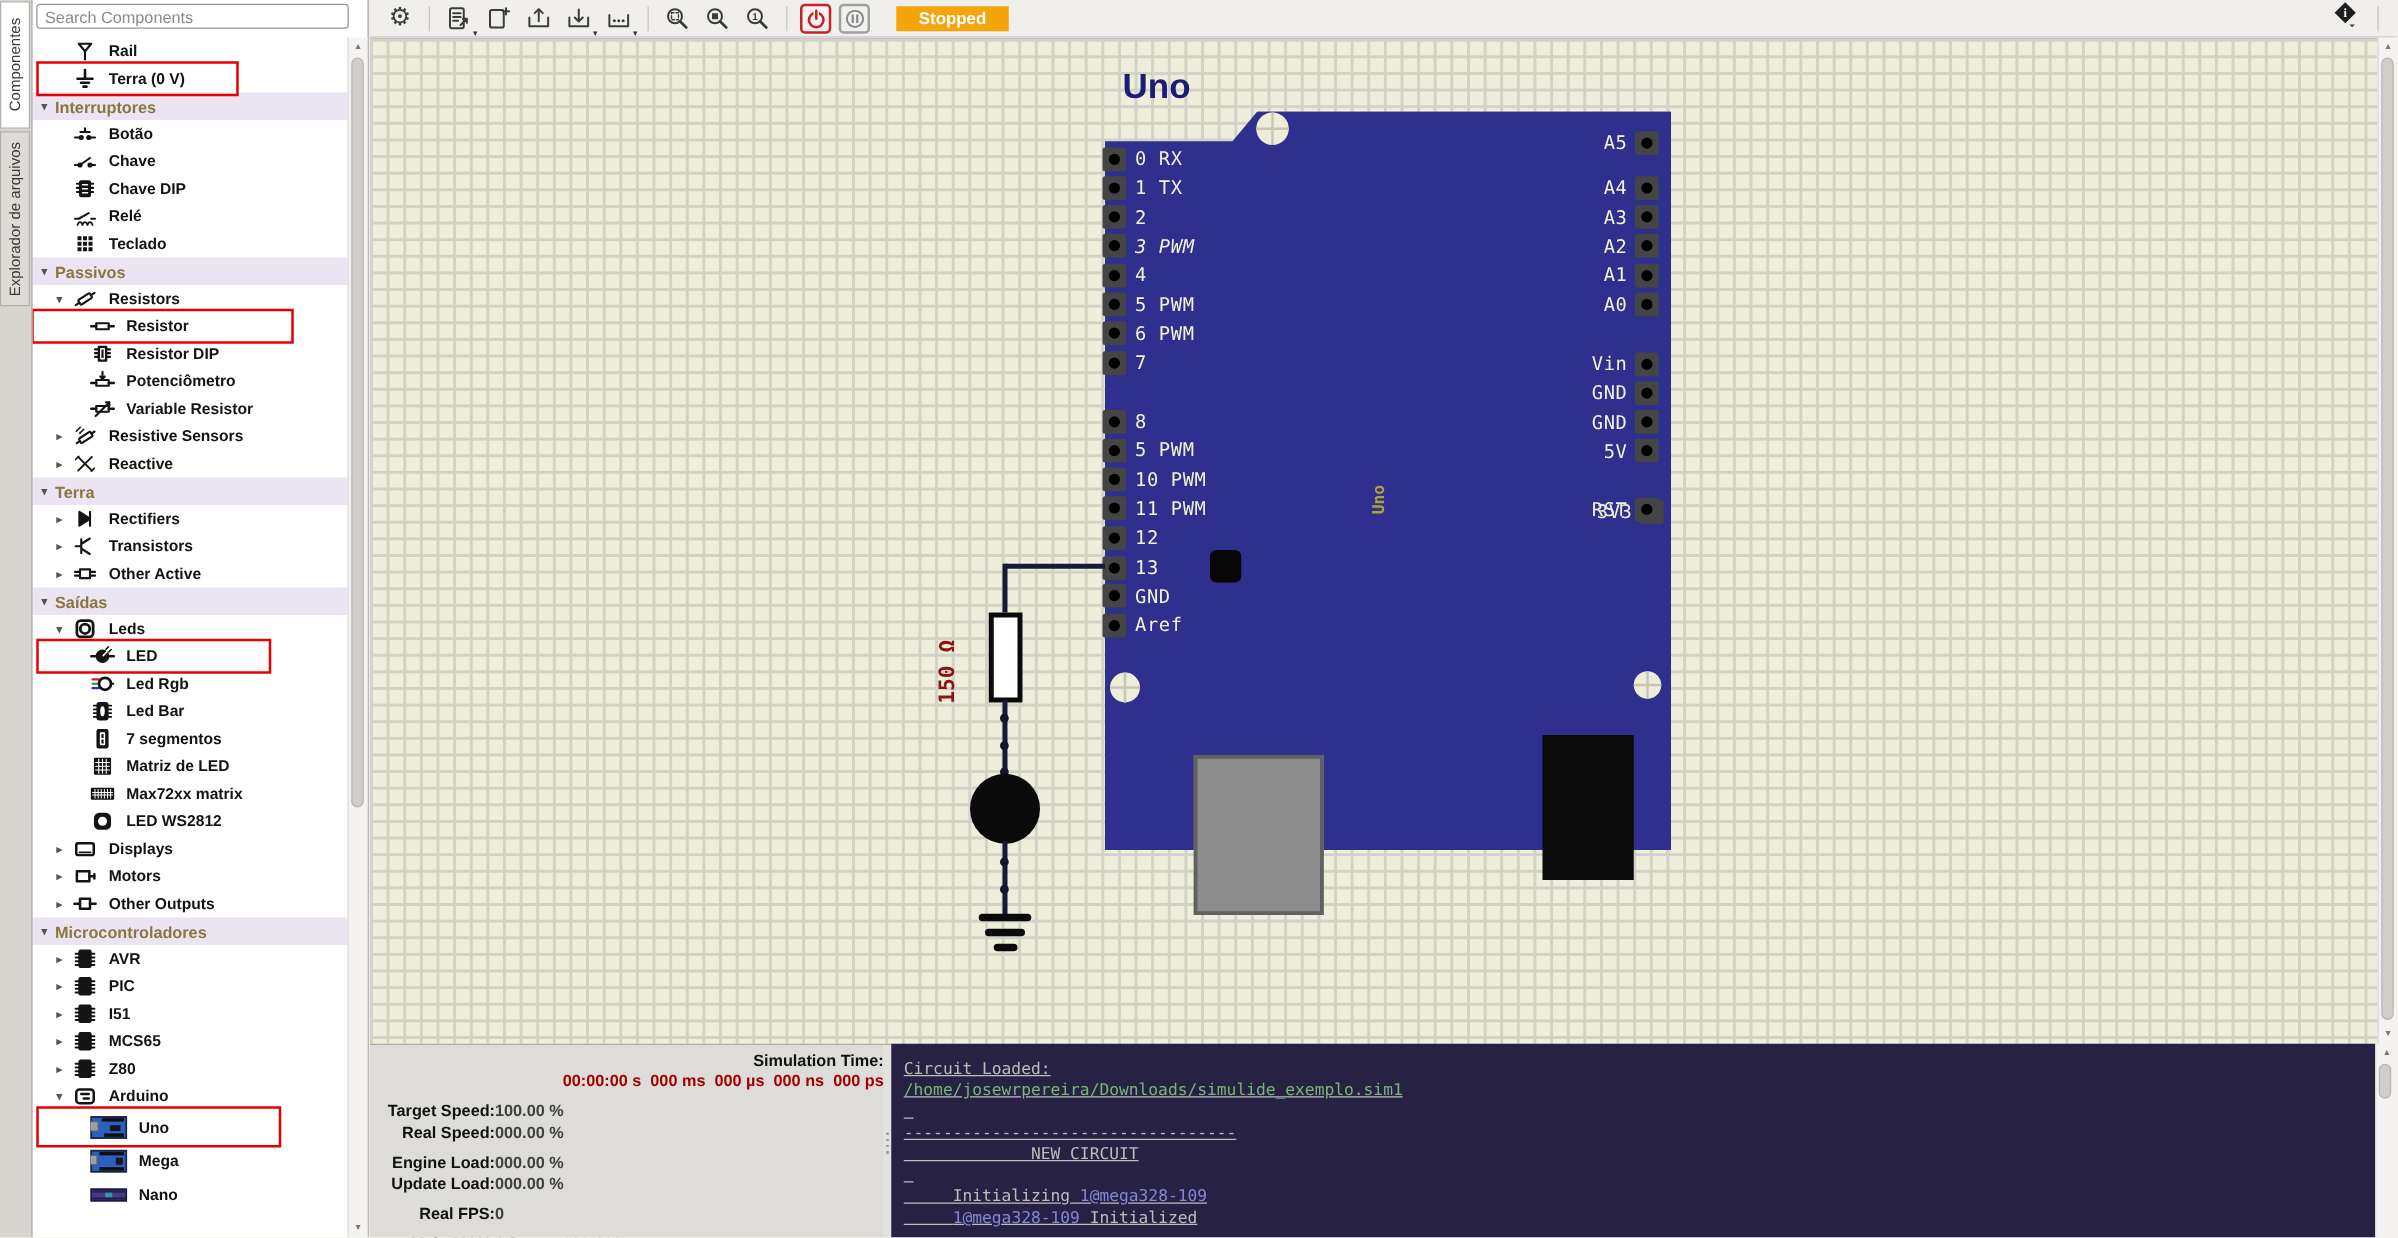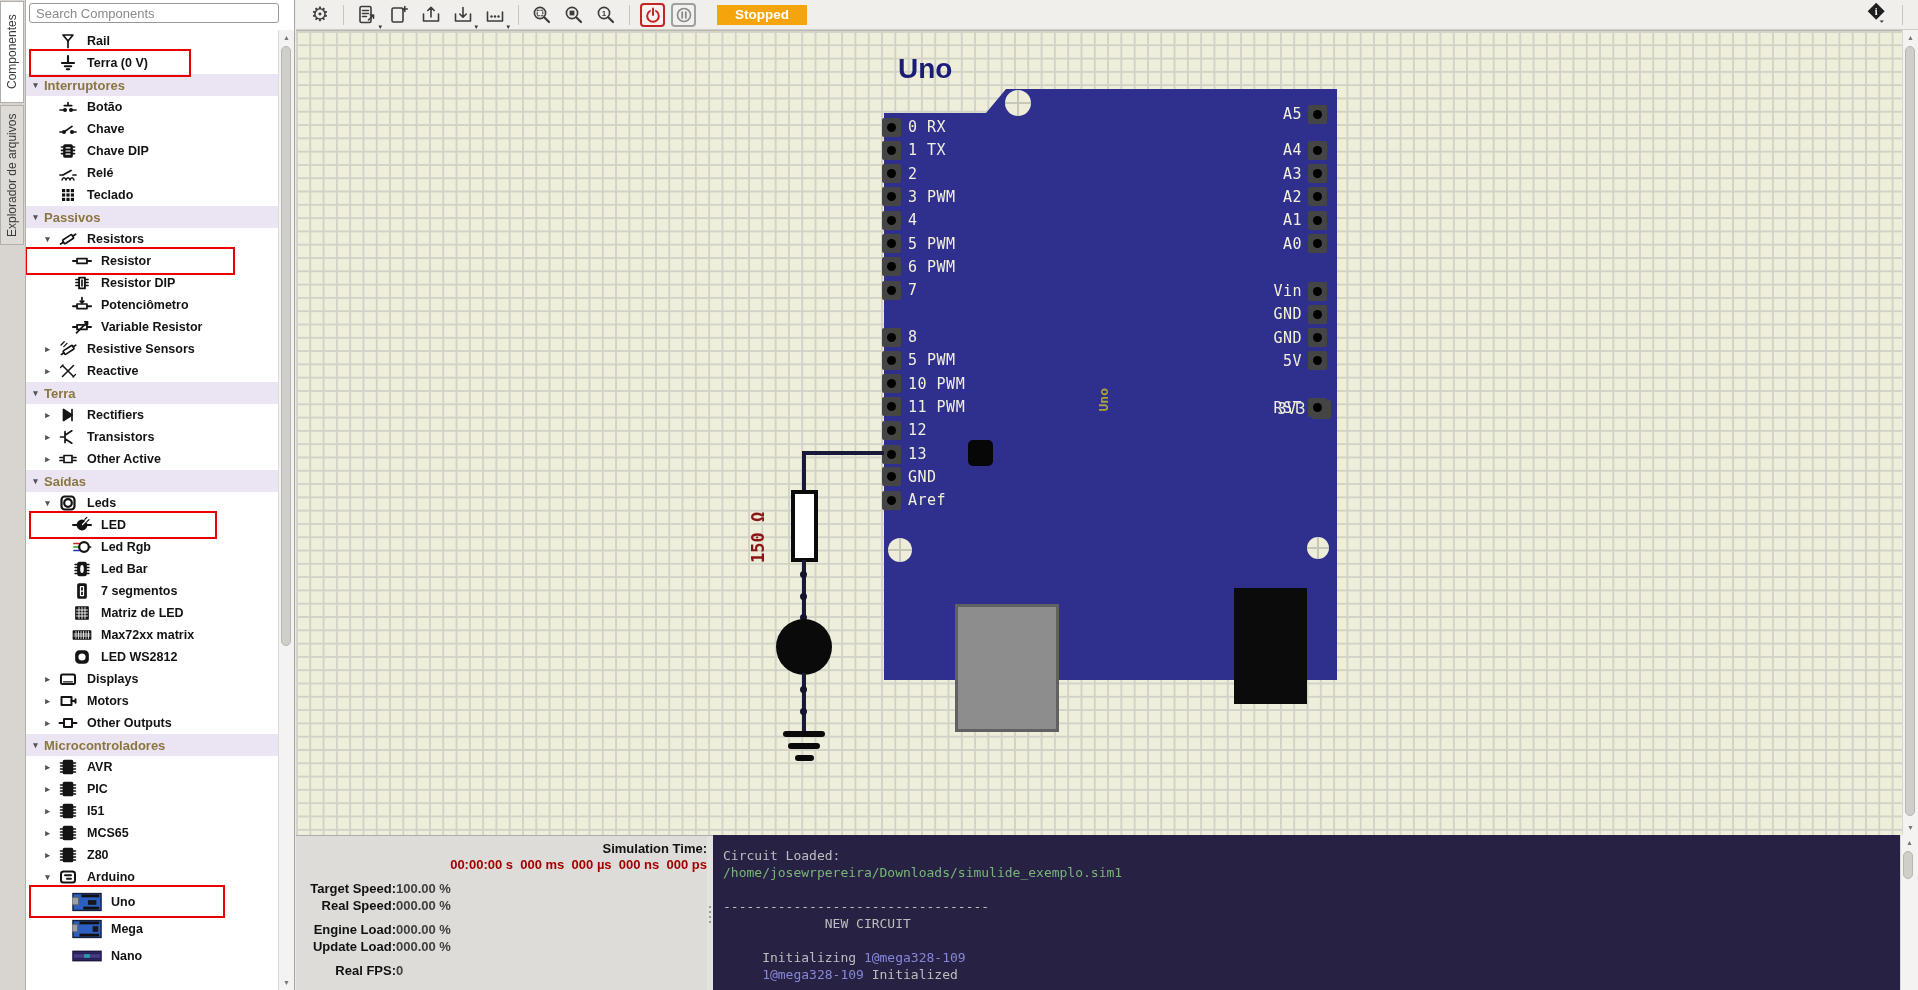--- a/index.html
+++ b/index.html
@@ -109,21 +109,21 @@
   .slabel{width:92px;font-weight:bold;color:#111;flex:0 0 auto;}
   .sval{font-weight:bold;color:#404040;white-space:pre;}
 
   #splitter{position:absolute;left:707px;top:835px;width:6px;height:155px;background:#e3e2df;border-top:1px solid #aeadaa;box-sizing:border-box;z-index:3;}
   #splitter::after{content:"";position:absolute;left:2px;top:70px;width:2px;height:18px;
                    background:repeating-linear-gradient(#9a9996 0 2px,transparent 2px 5px);}
 
   #console{position:absolute;left:713px;top:835px;width:1187px;height:155px;background:#272243;
            font-family:"DejaVu Sans Mono",monospace;font-size:13px;line-height:17px;color:#bdbdbd;
            padding:12px 0 0 10px;box-sizing:border-box;white-space:pre;overflow:hidden;z-index:3;}
-  .cline{white-space:pre;}
+  .cline{white-space:pre;text-decoration:underline;}
   #console-scroll{position:absolute;left:1900px;top:835px;width:18px;height:155px;background:#f4f3f1;border-left:1px solid #d8d7d4;box-sizing:border-box;z-index:4;}
 </style>
 </head>
 <body>
 
 <div id="app">
 
   <div id="tabstrip">
       <div class="vtab active">Componentes</div>
       <div class="vtab">Explorador de arquivos</div>
@@ -696,21 +696,21 @@
             <span class="pinlabel">0 RX</span>
           </div>
           <div class="pinrow l" style="top: 51.3px; left: -2px;">
             <span class="pinsq"></span>
             <span class="pinlabel">1 TX</span>
           </div>
           <div class="pinrow l" style="top: 74.6px; left: -2px;">
             <span class="pinsq"></span>
             <span class="pinlabel">2</span>
           </div>
-          <div class="pinrow l" style="top: 97.9px; left: -2px;">
+          <div class="pinrow l" style="top: 97.9px; left: -2px; font-style: italic;">
             <span class="pinsq"></span>
             <span class="pinlabel">3 PWM</span>
           </div>
           <div class="pinrow l" style="top: 121.2px; left: -2px;">
             <span class="pinsq"></span>
             <span class="pinlabel">4</span>
           </div>
           <div class="pinrow l" style="top: 144.5px; left: -2px;">
             <span class="pinsq"></span>
             <span class="pinlabel">5 PWM</span>

